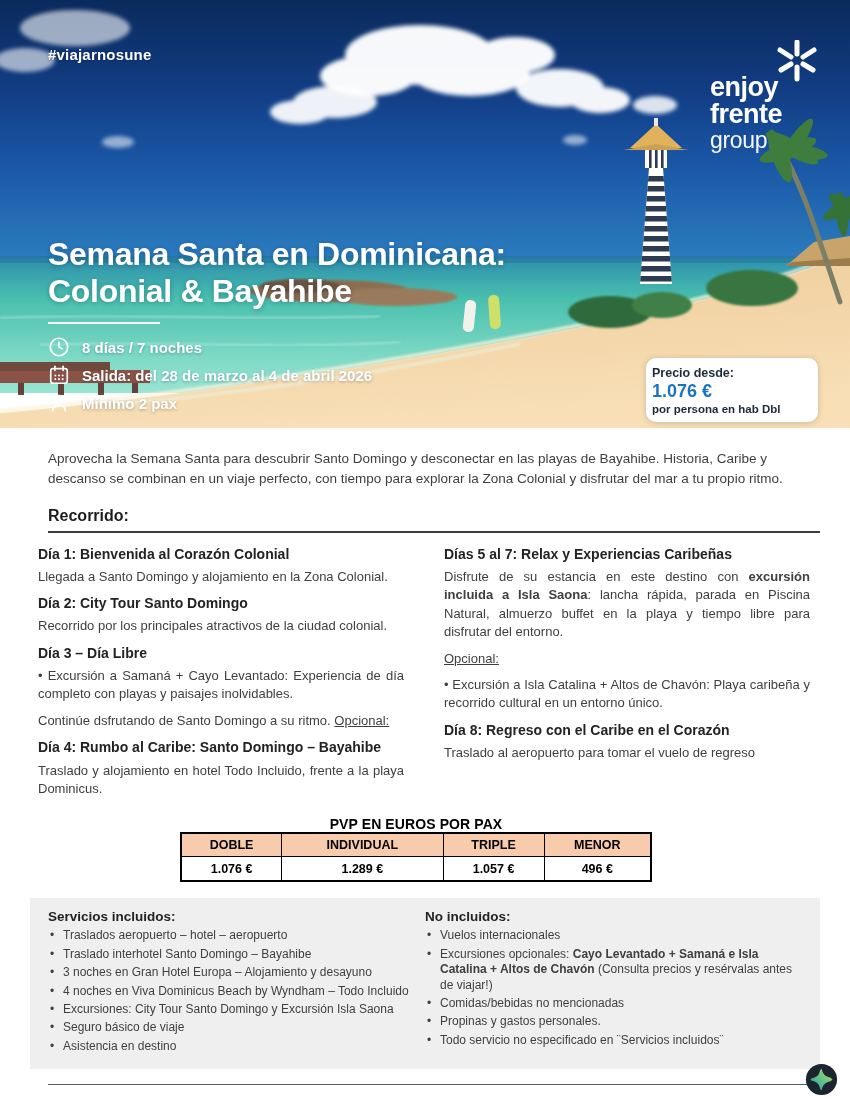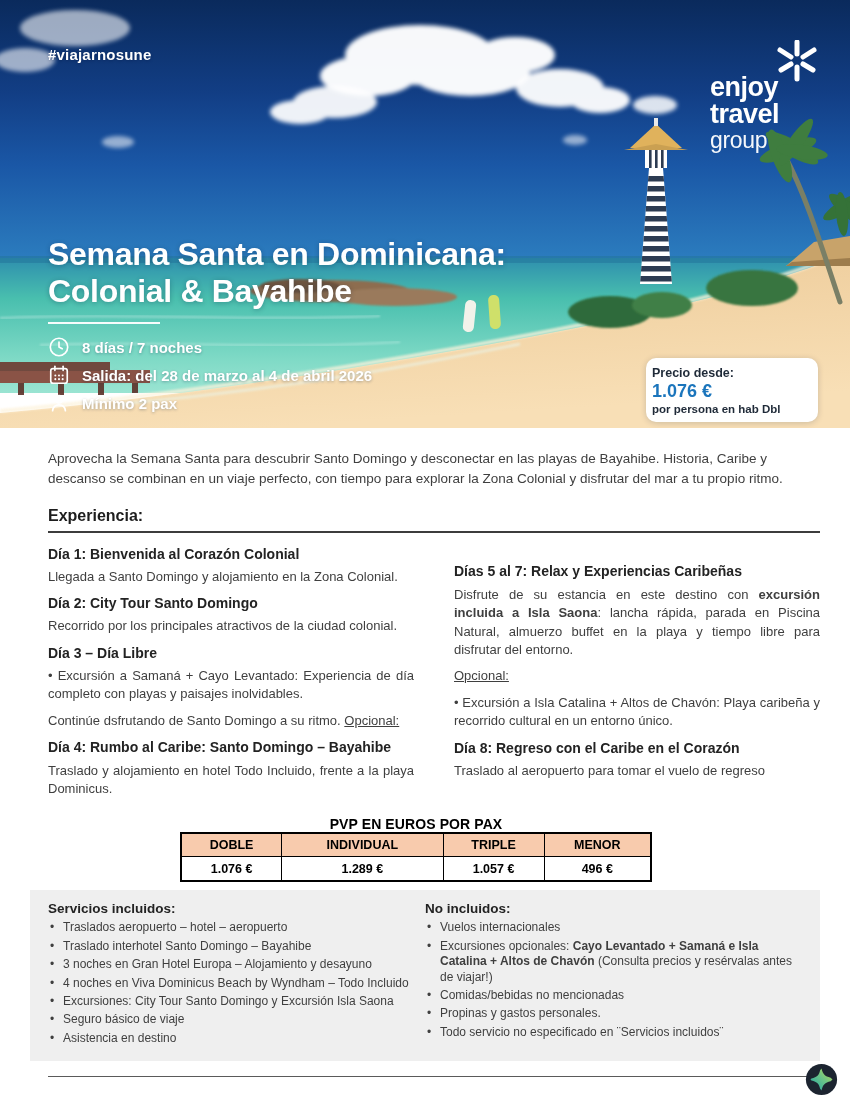--- a/index.html
+++ b/index.html
@@ -25,36 +25,36 @@
   .price-box { position:absolute; left:646px; top:358px; width:172px; background:#ffffff; border-radius:10px; padding:8px 6px 7px; box-shadow:0 1px 6px rgba(0,20,50,.18); }
   .price-box .pl { color:#1f2a38; font-size:12.5px; font-weight:700; }
   .price-box .pp { color:#1b75bc; font-size:18px; font-weight:700; margin:1px 0; }
   .price-box .pn { color:#1f2a38; font-size:11.5px; font-weight:700; }
 
   
   .content { padding:0 30px; }
   .intro { margin-top:21px; font-size:13.5px; line-height:1.5; color:#3f3f3f; width:772px; margin-left:18px; }
   .it-head { margin:17px 0 6px 18px; font-size:16px; font-weight:700; color:#1d1d1d; }
   .it-rule { border:0; height:2px; background:#3c3c3c; margin:0 0 12px 18px; }
-  .cols { display:flex; gap:40px; margin-left:18px; width:772px;align-items:center; }
+  .cols { display:flex; gap:40px; margin-left:8px; width:772px; }
   .col { flex:1 1 0; }
   .col .day { font-size:14px; font-weight:700; color:#232323; margin:0 0 5px; line-height:1.3; }
   .col .ipar { font-size:13px; color:#3f3f3f; line-height:1.42; text-align:justify; margin:0 0 8px; }
   .col .ipar span.b { font-weight:700; }
   .col .ipar span.u { text-decoration:underline; }
 
   
   .pvp-wrap { width:472px; margin:10px 0 0 150px; }
   .pvp-title { text-align:center; font-size:14px; font-weight:700; color:#000; margin-bottom:0; letter-spacing:.1px; }
   table.pvp { width:472px; border-collapse:collapse; border:2px solid #000; }
   table.pvp th { background:#f8cbad; border:1px solid #000; font-size:12.5px; font-weight:700; color:#000; height:23px; }
   table.pvp td { background:#ffffff; border:1px solid #000; font-size:12.5px; font-weight:700; color:#000; height:25px; text-align:center; }
 
   
-  .services { margin-top:8px; background:#efefef; width:790px; padding:11px 18px 12px; display:flex; }
+  .services { margin-top:16px; background:#efefef; width:790px; padding:11px 18px 12px; display:flex; }
   .svc-col { flex:1 1 0; }
   .svc-col h3 { font-size:13.5px; font-weight:700; color:#232323; margin-bottom:4px; }
   .svc-col ul { list-style:none; }
   .svc-col li { position:relative; padding-left:15px; font-size:12px; line-height:1.28; color:#3f3f3f; margin-bottom:3px; }
   .svc-col li::before { content:"\2022"; position:absolute; left:2px; top:0; color:#3f3f3f; }
   .svc-col li span.b { font-weight:700; }
 
   
   .foot-rule { border:0; height:1px; background:#5a5a5a; margin:15px 0 0 18px; }
   .badge { position:absolute; right:12px; bottom:5px; width:33px; height:33px; }
@@ -215,21 +215,21 @@
         <g stroke="#ffffff" stroke-width="5" stroke-linecap="round">
           <line x1="21" y1="14" x2="21" y2="2"></line>
           <line x1="27" y1="17" x2="38" y2="10"></line>
           <line x1="27" y1="24" x2="37" y2="30"></line>
           <line x1="21" y1="27" x2="21" y2="39"></line>
           <line x1="15" y1="24" x2="5" y2="30"></line>
           <line x1="15" y1="17" x2="4" y2="10"></line>
         </g>
       </svg>
       <div class="l1">enjoy</div>
-      <div class="l2">travel</div>
+      <div class="l2">frente</div>
       <div class="l3">group</div>
     </div>
 
     <div class="hero-title">
       <div>Semana Santa en Dominicana:</div>
       <div>Colonial &amp; Bayahibe</div>
     </div>
     <div class="hero-rule"></div>
 
     <div class="hero-info">
@@ -269,21 +269,21 @@
       <div class="pl">Precio desde:</div>
       <div class="pp">1.076 €</div>
       <div class="pn">por persona en hab Dbl</div>
     </div>
   </div>
 
   <div class="content">
 
     <p class="intro">Aprovecha la Semana Santa para descubrir Santo Domingo y desconectar en las playas de Bayahibe. Historia, Caribe y descanso se combinan en un viaje perfecto, con tiempo para explorar la Zona Colonial y disfrutar del mar a tu propio ritmo.</p>
 
-    <h2 class="it-head">Experiencia:</h2>
+    <h2 class="it-head">Recorrido:</h2>
     <hr class="it-rule">
 
     <div class="cols">
       <div class="col">
           <div class="day">Día 1: Bienvenida al Corazón Colonial</div>
           <p class="ipar"><span>Llegada a Santo Domingo y alojamiento en la Zona Colonial.</span></p>
           <div class="day">Día 2: City Tour Santo Domingo</div>
           <p class="ipar"><span>Recorrido por los principales atractivos de la ciudad colonial.</span></p>
           <div class="day">Día 3 – Día Libre</div>
           <p class="ipar">• <span>Excursión a Samaná + Cayo Levantado: Experiencia de día completo con playas y paisajes inolvidables.</span></p>

